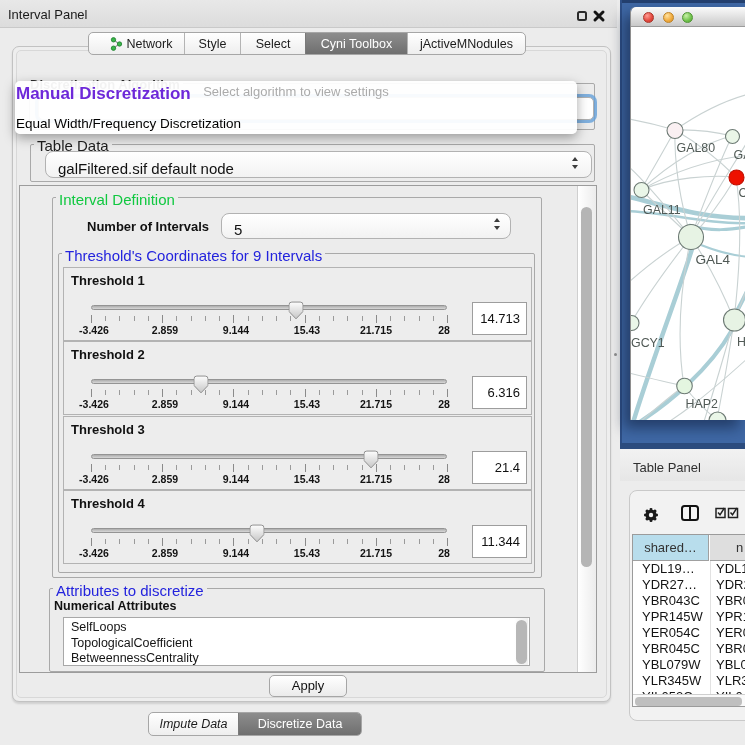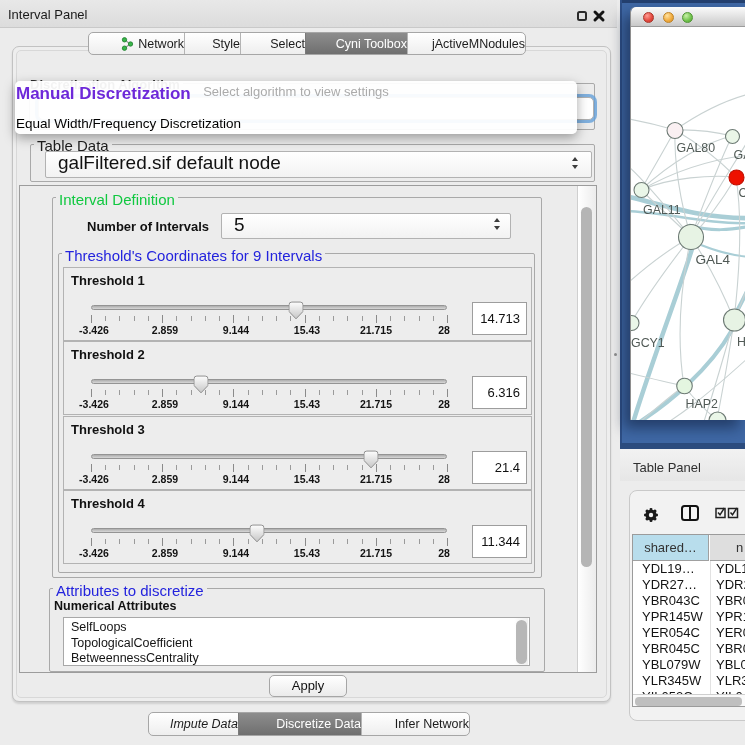--- a/index.html
+++ b/index.html
@@ -2,25 +2,25 @@
 <html><head>
 <meta charset="utf-8">
 <style>
 * { margin:0; padding:0; box-sizing:border-box; }
 html,body { width:745px; height:745px; overflow:hidden; }
 body { font-family:"Liberation Sans", sans-serif; background:#ececec; position:relative; }
 .abs { position:absolute; }
 .bold { font-weight:bold; }
 
 .segrow { position:absolute; display:flex; border:1px solid #a6a6a6; border-radius:5px; background:linear-gradient(#ffffff,#eeeeee); overflow:hidden; }
-.seg { font-size:12.5px; color:#1c1c1c; display:flex; align-items:center; justify-content:flex-end; border-left:1px solid #b4b4b4; white-space:nowrap; }
+.seg { font-size:12.5px; color:#1c1c1c; display:flex; align-items:center; justify-content:center; border-left:1px solid #b4b4b4; white-space:nowrap; }
 .seg:first-child { border-left:none; }
 .seg.dark { background:linear-gradient(#8d8d8d,#6f6f6f); color:#ffffff; border-left-color:#7a7a7a; }
 
-.combo { position:absolute; background:linear-gradient(#ffffff,#f2f2f2); border:1px solid #b2b2b2; border-radius:2px; font-size:19px; color:#111; display:flex; align-items:flex-start; }
+.combo { position:absolute; background:linear-gradient(#ffffff,#f2f2f2); border:1px solid #b2b2b2; border-radius:8px; font-size:15px; color:#111; display:flex; align-items:flex-end; }
 .combo .txt { padding-left:12px; }
 .arr { position:absolute; width:0; height:0; border-left:3.5px solid transparent; border-right:3.5px solid transparent; }
 .arr.up { border-bottom:4.5px solid #3c3c3c; }
 .arr.dn { border-top:4.5px solid #3c3c3c; }
 
 .group { position:absolute; border:1px solid #a9a9a9; border-radius:2px; }
 .gtitle { position:absolute; background:#ececec; padding:0 3px; font-size:15px; white-space:nowrap; }
 
 .tpanel { position:absolute; left:63px; width:469px; height:74px; background:#ededed; border:1px solid #b3b3b3; }
 .ttitle { position:absolute; left:7px; top:5px; font-size:13px; font-weight:bold; color:#111; }
@@ -171,21 +171,20 @@
   <div style="padding-left:7px;font-size:12.5px;color:#141414;line-height:15.5px;padding-top:2px;">SelfLoops<br>TopologicalCoefficient<br>BetweennessCentrality</div>
   <div style="position:absolute;right:1px;top:0;width:14px;height:48px;background:linear-gradient(90deg,#ffffff,#efefef);"></div>
   <div style="position:absolute;right:2px;top:2px;width:11px;height:44px;background:#b7b7b7;border-radius:5.5px;"></div>
 </div>
 
 <div class="abs" style="left:269px;top:675px;width:78px;height:22px;background:linear-gradient(#ffffff,#ebebeb);border:1px solid #a6a6a6;border-radius:5px;font-size:13px;color:#111;text-align:center;line-height:20px;">Apply</div>
 
 <div class="segrow" style="left:148px;top:712px;height:24px;">
   <div class="seg" style="width:89px;font-style:italic;">Impute Data</div>
   <div class="seg dark" style="width:123px;">Discretize Data</div>
-  <div class="seg" style="width:108px;">Infer Network</div>
 </div>
 
 <div class="abs" style="left:614px;top:353px;width:3px;height:3px;background:#8e8e8e;border-radius:50%;"></div>
 
 <div class="abs" style="left:620px;top:0;width:125px;height:449px;background:#3f68a5;"></div>
 <div class="abs" style="left:620px;top:0;width:125px;height:3px;background:#24406f;"></div>
 <div class="abs" style="left:620px;top:0;width:2px;height:449px;background:#2e4f86;"></div>
 <div class="abs" style="left:620px;top:443px;width:125px;height:6px;background:#2c4c7e;"></div>
 
 <div class="abs" style="left:630px;top:7px;width:115px;height:413px;border-left:1px solid #8e8e8e;border-radius:5px 0 0 0;overflow:hidden;box-shadow:-6px 8px 14px rgba(8,20,45,0.5);">

